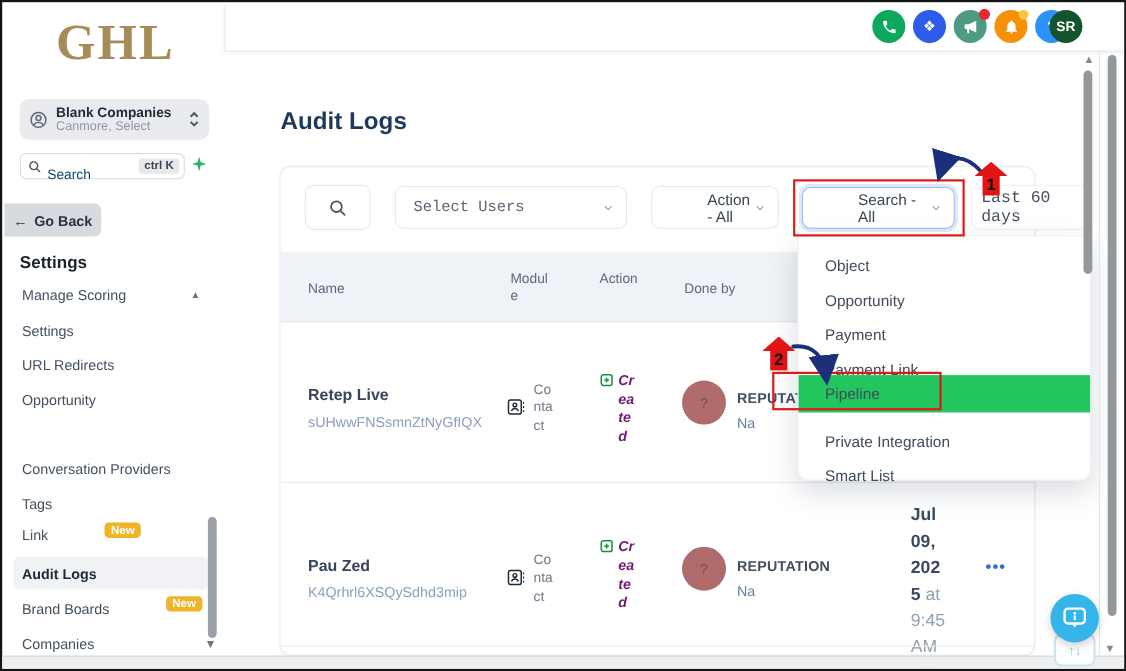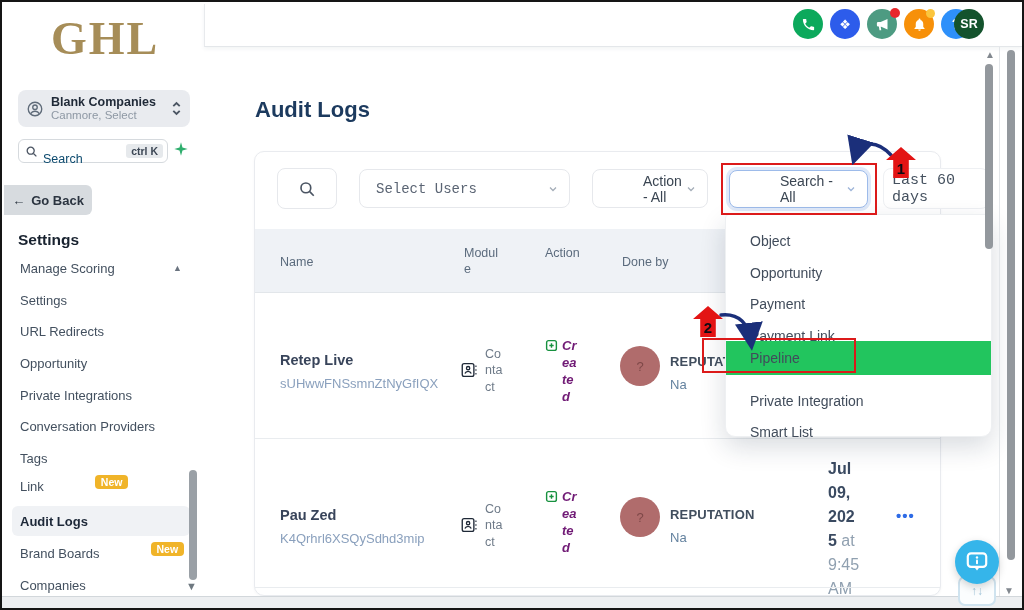--- a/index.html
+++ b/index.html
@@ -169,23 +169,20 @@
   </div>
   <div class="abs nav-item" style="top:283px">
     <span>Settings</span>
   </div>
   <div class="abs nav-item" style="top:314px">
     <span>URL Redirects</span>
   </div>
   <div class="abs nav-item" style="top:346px">
     <span>Opportunity</span>
   </div>
-  <div class="abs nav-item" style="top:378px">
-    <span>Private Integrations</span>
-  </div>
   <div class="abs nav-item" style="top:409px">
     <span>Conversation Providers</span>
   </div>
   <div class="abs nav-item" style="top:441px">
     <span>Tags</span>
   </div>
   <div class="abs nav-item" style="top:469px">
     <span>Link</span>
     <span class="nav-badge">New</span>
   </div>

